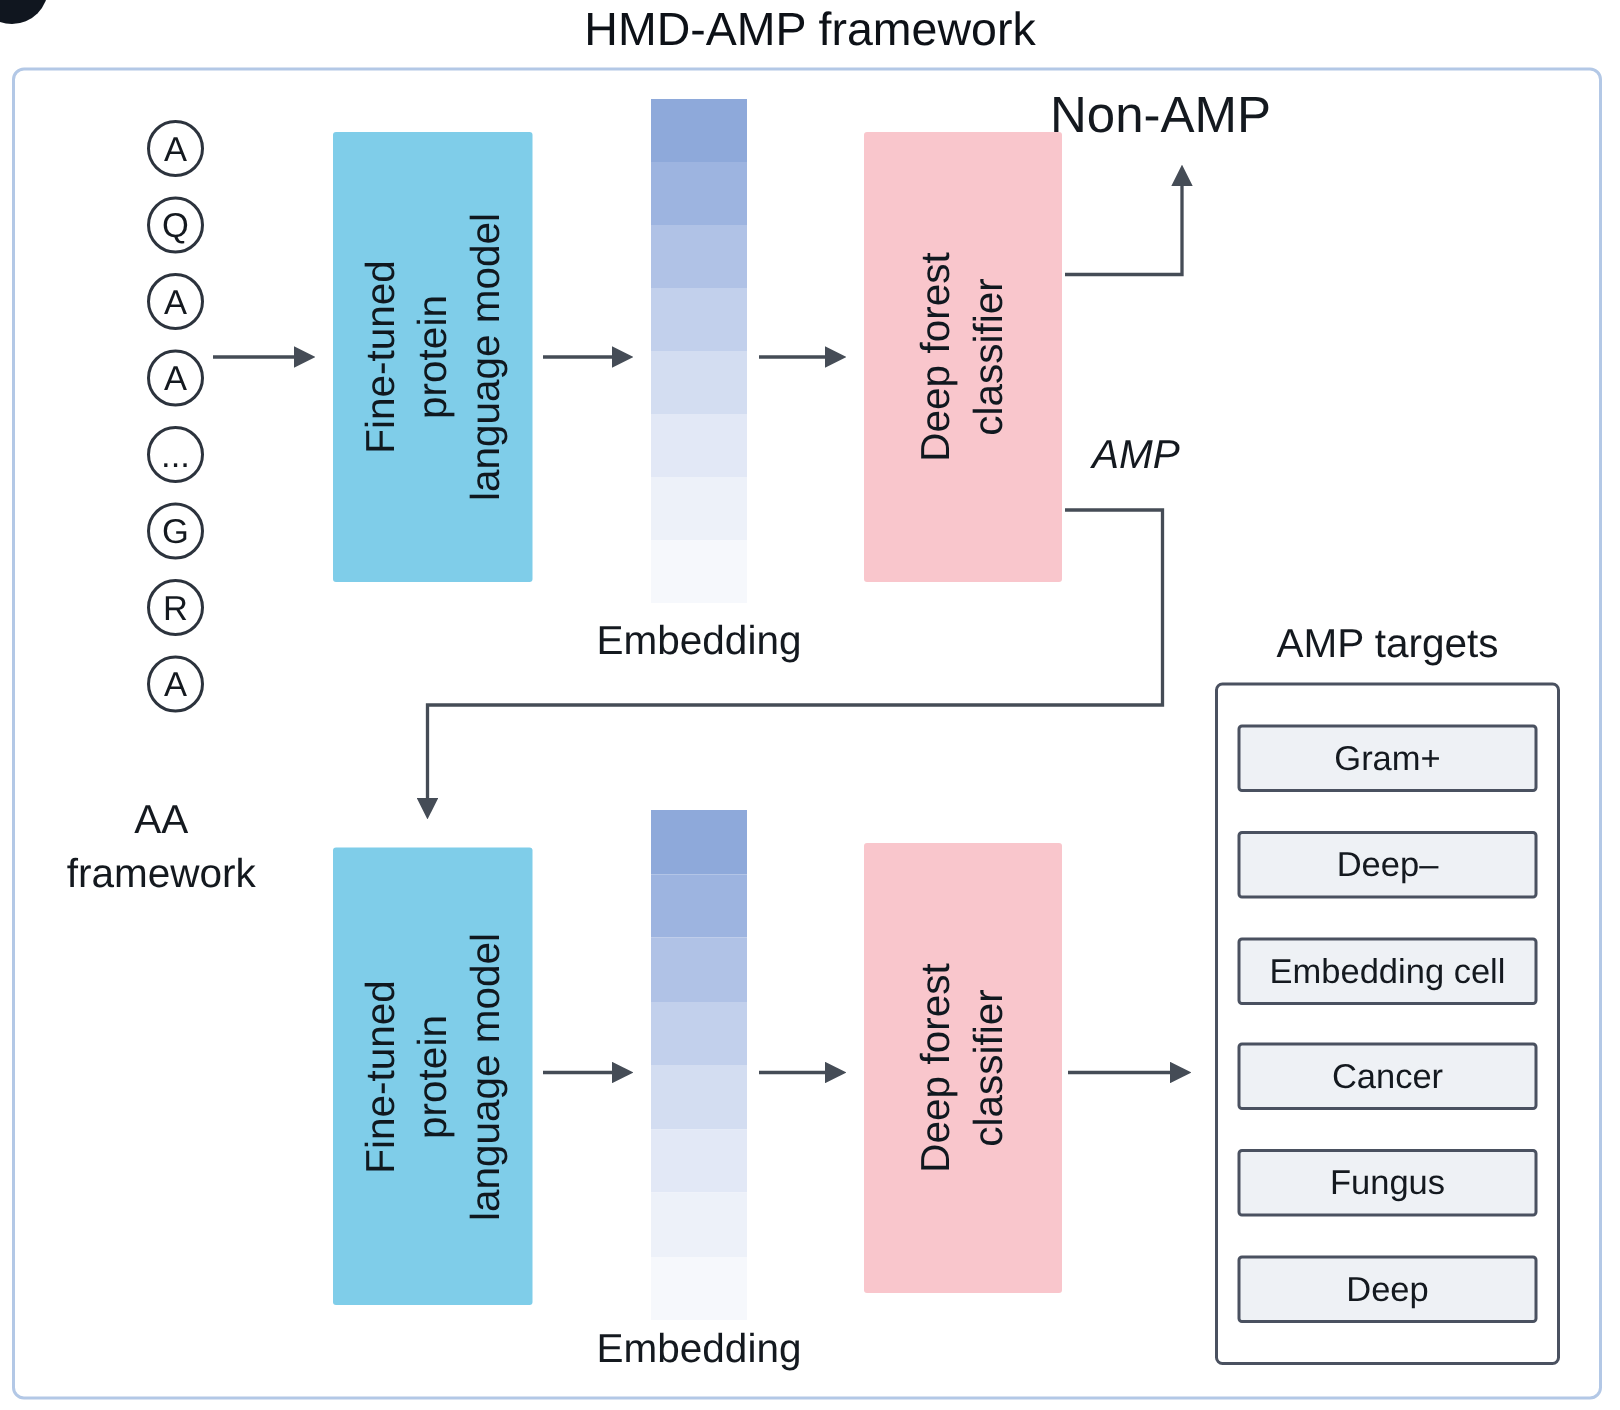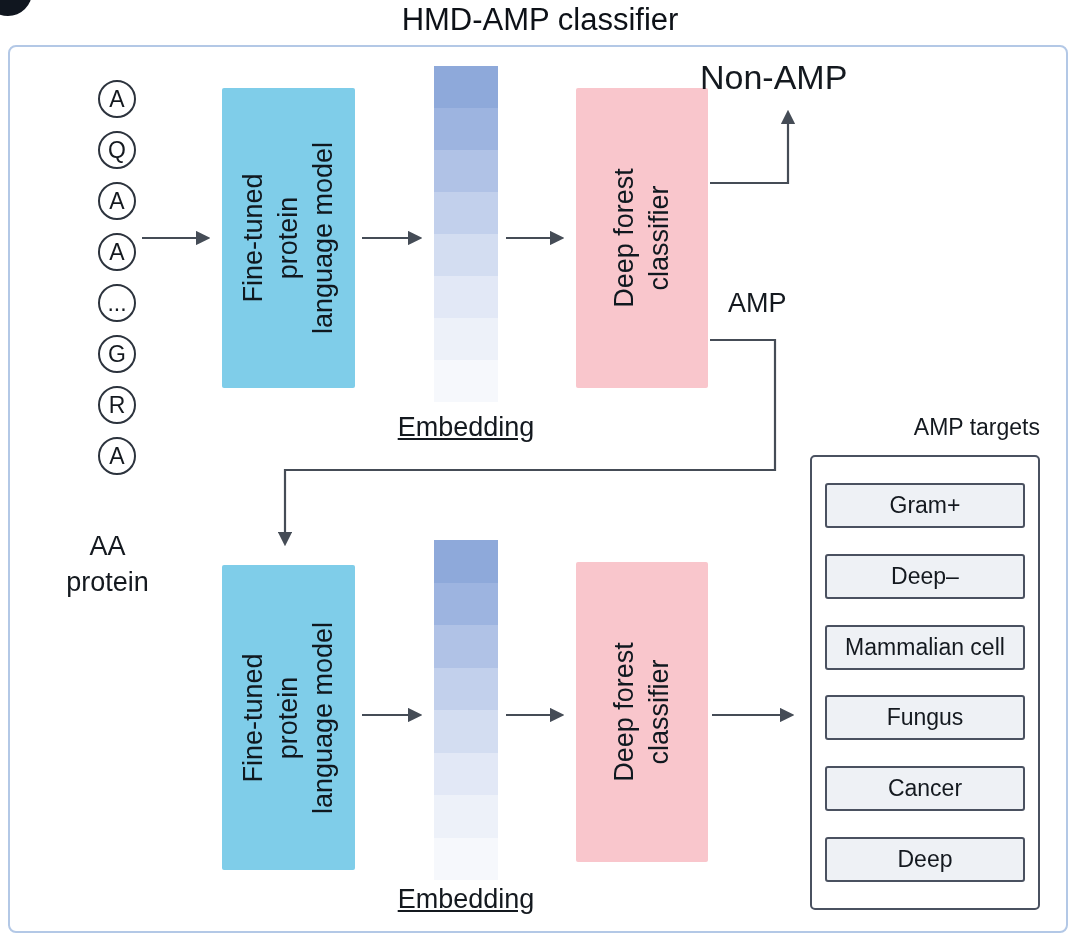--- a/index.html
+++ b/index.html
@@ -51,30 +51,30 @@
   .plm1 { left:222px; top:88px;  width:133px; height:300px; }
   .clf1 { left:576px; top:88px;  width:132px; height:300px; }
   .plm2 { left:222px; top:565px; width:133px; height:305px; }
   .clf2 { left:576px; top:562px; width:132px; height:300px; }
 
   
   .bar { display:flex; flex-direction:column; width:64px; }
   .bar1 { left:434px; top:66px;  height:336px; }
   .bar2 { left:434px; top:540px; height:340px; }
   .seg { flex:1; }
-  .emb-label { width:170px; text-align:center; font-size:27px;text-decoration:underline; }
+  .emb-label { width:170px; text-align:center; font-size:27px; }
   .emb-label1 { left:381px; top:412px; }
   .emb-label2 { left:381px; top:884px; }
 
   
   .out-neg { left:700px; top:58px;  font-size:34px; }
-  .out-pos { left:728px; top:288px; font-size:27px; }
+  .out-pos { left:728px; top:288px; font-size:27px;font-style:italic; }
 
   
-  .targets-title { left:810px; top:414px; width:230px; text-align:right; font-size:23px; }
+  .targets-title { left:810px; top:414px; width:230px; text-align:center; font-size:27px; }
   .targets-box {
     left:810px; top:455px; width:230px; height:455px;
     border:2.5px solid var(--tborder,#4a5160); border-radius:5px;
     display:flex; flex-direction:column; justify-content:space-evenly;
     background:#ffffff;
   }
   .target-btn {
     width:200px; height:45px; margin:0 auto;
     display:flex; align-items:center; justify-content:center;
     font-size:23px;
@@ -85,35 +85,35 @@
 
   #arrows { left:0; top:0; pointer-events:none; }
   #arrows path.arrow-line {
     fill:none; stroke:var(--arrow,#454c56); stroke-width:2.2;
   }
 </style>
 </head>
 <body>
 
 <div class="frame abs"></div>
-<div class="title abs">HMD-AMP classifier</div>
+<div class="title abs">HMD-AMP framework</div>
 <div class="corner-dot abs"></div>
 
 <div class="seq abs">
   <div class="seq-circle">A</div>
   <div class="seq-circle">Q</div>
   <div class="seq-circle">A</div>
   <div class="seq-circle">A</div>
   <div class="seq-circle">...</div>
   <div class="seq-circle">G</div>
   <div class="seq-circle">R</div>
   <div class="seq-circle">A</div>
 </div>
 <div class="seq-label abs">AA
-protein</div>
+framework</div>
 
 <svg id="arrows" class="abs" width="1080" height="940" viewBox="0 0 1080 940">
   <defs>
     <marker id="ah" viewBox="0 0 10 10" refX="7" refY="5" markerWidth="6.5" markerHeight="6.5" orient="auto">
       <path d="M0 0 L10 5 L0 10 z" style="fill:var(--arrow,#454c56)"></path>
     </marker>
   </defs>
   <path class="arrow-line" d="M142 238 H206" marker-end="url(#ah)"></path>
   <path class="arrow-line" d="M362 238 H418" marker-end="url(#ah)"></path>
   <path class="arrow-line" d="M506 238 H560" marker-end="url(#ah)"></path>
@@ -170,17 +170,17 @@
 
 <div class="box clf2 abs" style="background: rgb(249, 198, 204);">
   <div class="rot-text">Deep forest
 classifier</div>
 </div>
 
 <div class="targets-title abs">AMP targets</div>
 <div class="targets-box abs">
   <div class="target-btn">Gram+</div>
   <div class="target-btn">Deep–</div>
-  <div class="target-btn">Mammalian cell</div>
+  <div class="target-btn">Embedding cell</div>
+  <div class="target-btn">Cancer</div>
   <div class="target-btn">Fungus</div>
-  <div class="target-btn">Cancer</div>
   <div class="target-btn">Deep</div>
 </div>
 
 </body></html>

